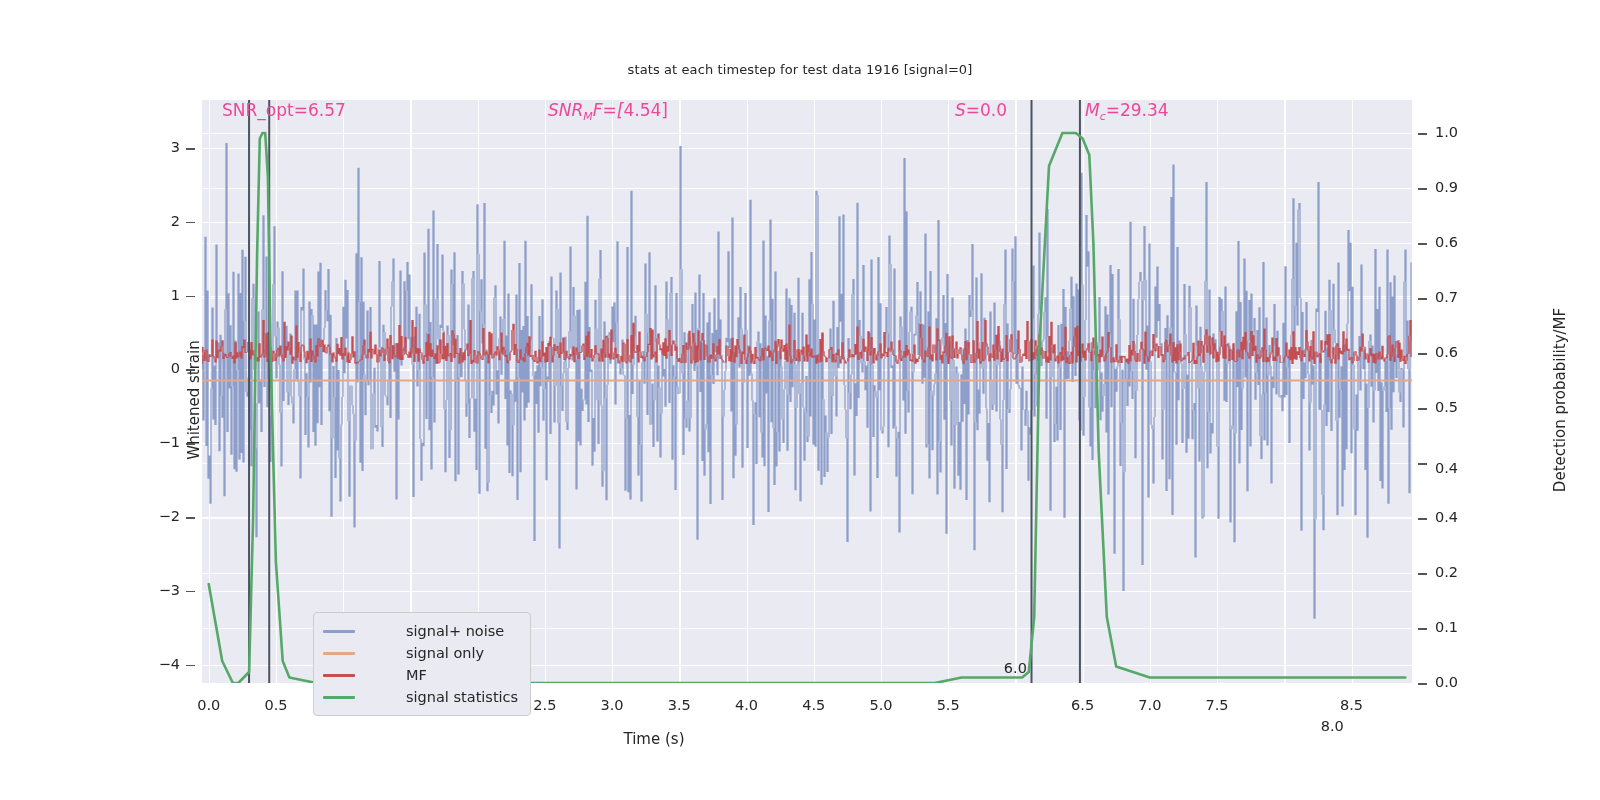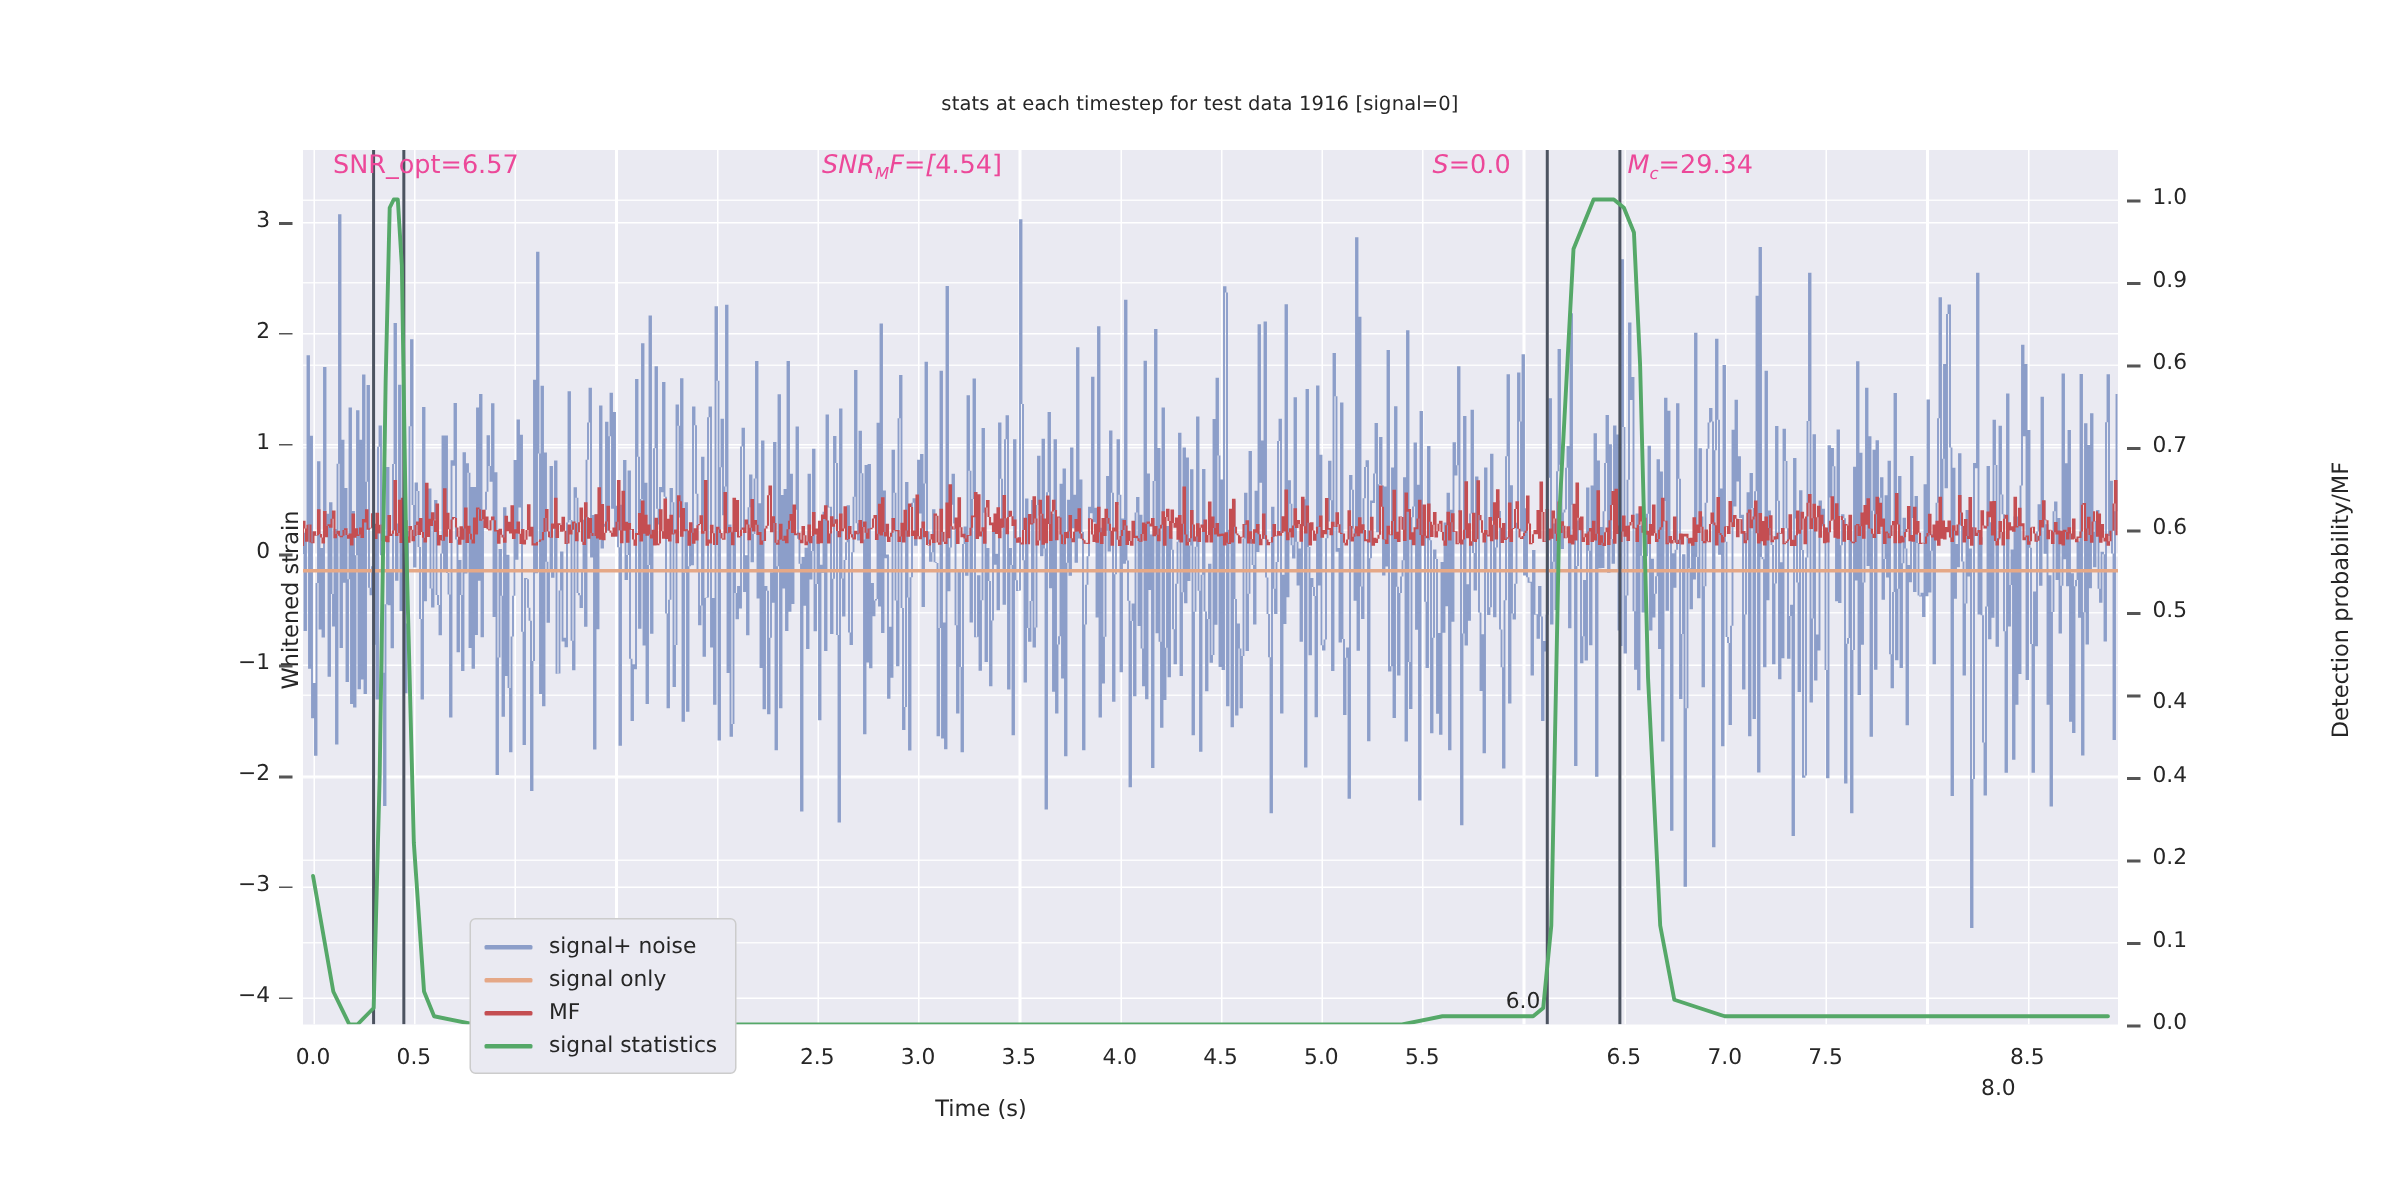--- a/index.html
+++ b/index.html
@@ -46,21 +46,21 @@
   .annot{position:absolute;font-size:17px;color:#ec4899;white-space:nowrap;}
   .annot i{font-style:italic;}
   .annot sub{font-size:11px;font-style:italic;}
 
   
   #legend{
     position:absolute;left:313px;top:612px;
     background:#eaeaf2;border:1px solid #cccccc;border-radius:4px;
     padding:7px 12px 7px 9px;
   }
-  .legend-row{display:flex;align-items:center;height:22px;}
+  .legend-row{display:flex;align-items:center;height:22px;gap:40px;}
   .legend-swatch{width:32px;height:3px;margin-right:11px;flex:0 0 auto;border-radius:1px;}
   .legend-text{font-size:14.5px;color:#262626;white-space:nowrap;}
 </style>
 </head>
 <body>
 
 <div id="figure">
 
   <div id="chart-title">stats at each timestep for test data 1916 [signal=0]</div>
 

